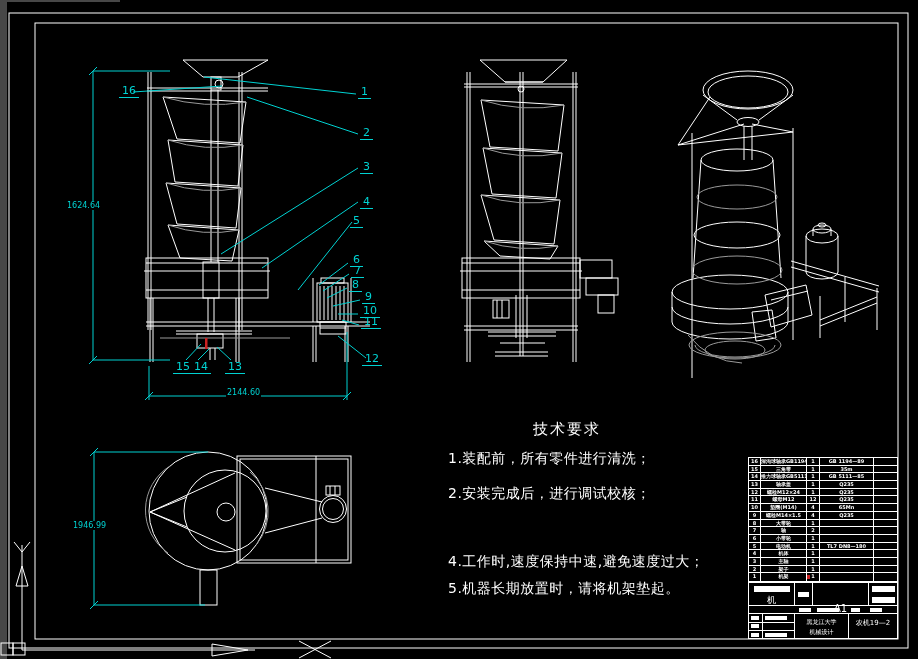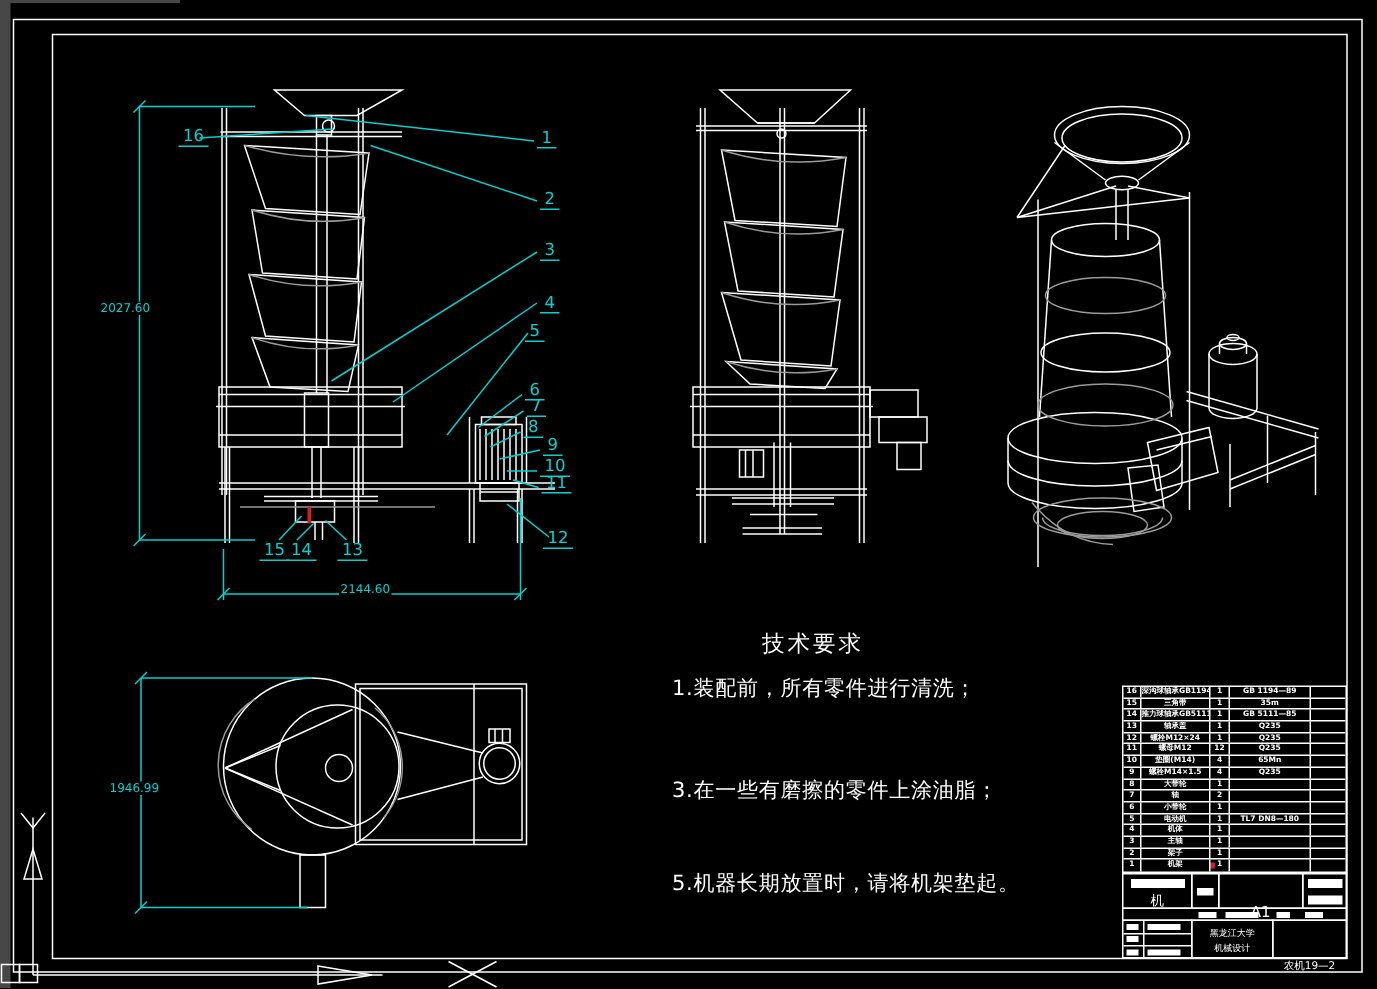--- a/index.html
+++ b/index.html
@@ -306,27 +306,28 @@
 <div class="co" style="left:349px;top:279px">8</div>
 <div class="co" style="left:362px;top:291px">9</div>
 <div class="co" style="left:360px;top:305px">10</div>
 <div class="co" style="left:361px;top:316px">11</div>
 <div class="co" style="left:362px;top:353px">12</div>
 <div class="co" style="left:225px;top:361px">13</div>
 <div class="co" style="left:191px;top:361px">14</div>
 <div class="co" style="left:173px;top:361px">15</div>
 <div class="co" style="left:119px;top:85px">16</div>
 
-<div class="dim" style="left:66px;top:201px">2027.60</div>
+<div class="dim" style="left:66px;top:201px">1624.64</div>
 <div class="dim" style="left:226px;top:388px">2144.60</div>
 <div class="dim" style="left:72px;top:521px">1946.99</div>
 
-<div class="txt tech-title" style="left:508px;top:420px">技术要求</div>
+<div class="txt tech-title" style="left:533px;top:420px">技术要求</div>
 <div class="txt tech-item" style="left:448px;top:450px">1.装配前，所有零件进行清洗；</div>
-<div class="txt tech-item" style="left:448px;top:518px">3.在一些有磨擦的零件上涂油脂；</div>
+<div class="txt tech-item" style="left:448px;top:485px">2.安装完成后，进行调试校核；</div>
+<div class="txt tech-item" style="left:448px;top:553px">4.工作时,速度保持中速,避免速度过大；</div>
 <div class="txt tech-item" style="left:448px;top:580px">5.机器长期放置时，请将机架垫起。</div>
 
 <div id="tblock">
   <div id="bom">
     <div class="br">
           <span class="c n">16</span>
           <span class="c nm">深沟球轴承GB1194</span>
           <span class="c q">1</span>
           <span class="c sp">GB 1194—89</span>
           <span class="c rm"></span>
@@ -467,17 +468,17 @@
     <div class="blob" style="left:16px;top:2px;width:22px;height:4px"></div>
     <div class="blob" style="left:2px;top:10px;width:8px;height:4px"></div>
     <div class="blob" style="left:2px;top:19px;width:8px;height:4px"></div>
     <div class="blob" style="left:16px;top:19px;width:22px;height:4px"></div>
   </div>
   <div class="cell" style="left:46px;top:156px;width:55px;height:26px">
     <div class="tb-txt" style="left:0;top:4px;width:53px;font-size:6px">黑龙江大学</div>
     <div class="tb-txt" style="left:0;top:14px;width:53px;font-size:6px">机械设计</div>
   </div>
   <div class="cell" style="left:100px;top:156px;width:50px;height:26px">
-    <div class="tb-txt" style="left:0;top:25px;width:48px;font-size:7px">农机19—2</div>
+    <div class="tb-txt" style="left:0;top:4px;width:48px;font-size:7px">农机19—2</div>
   </div>
 </div>
 
 </div>
 
 </body></html>

